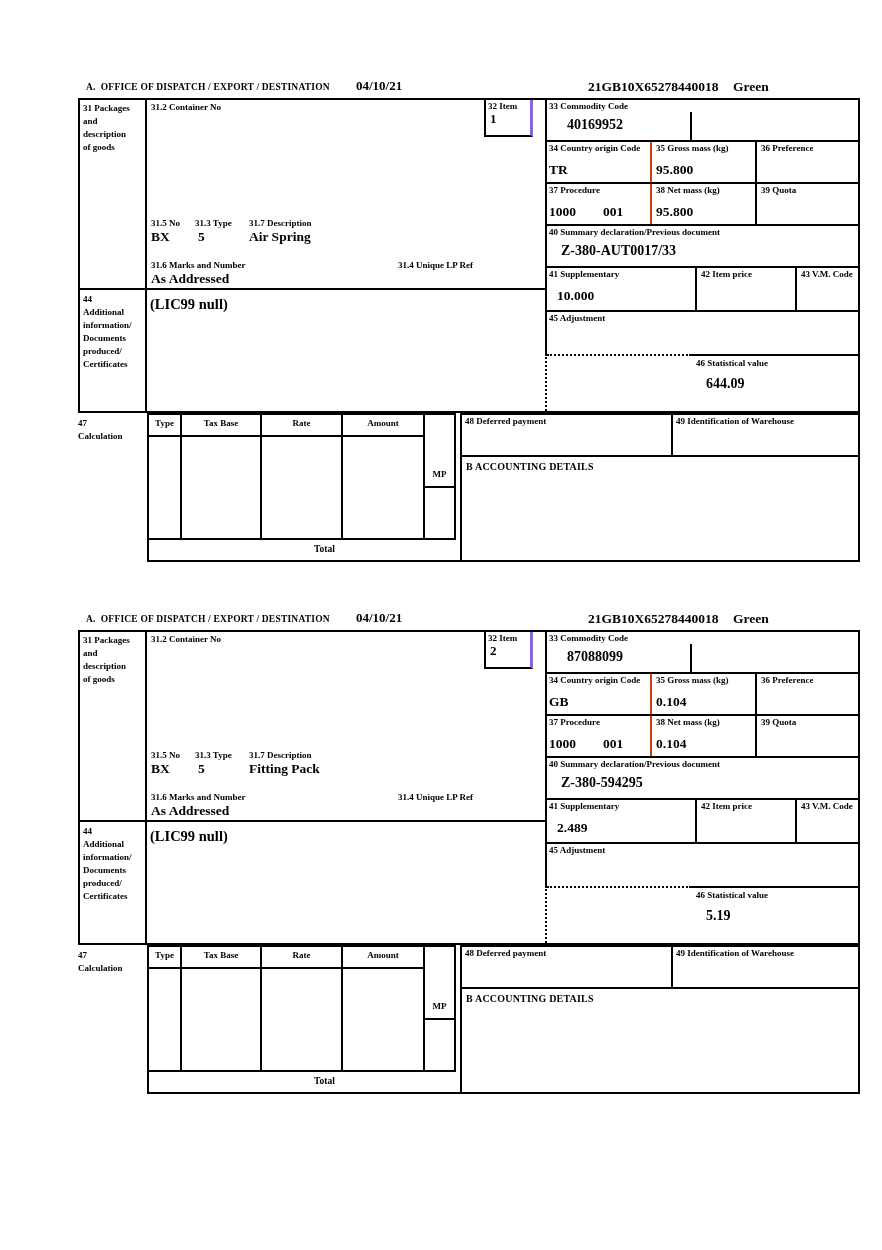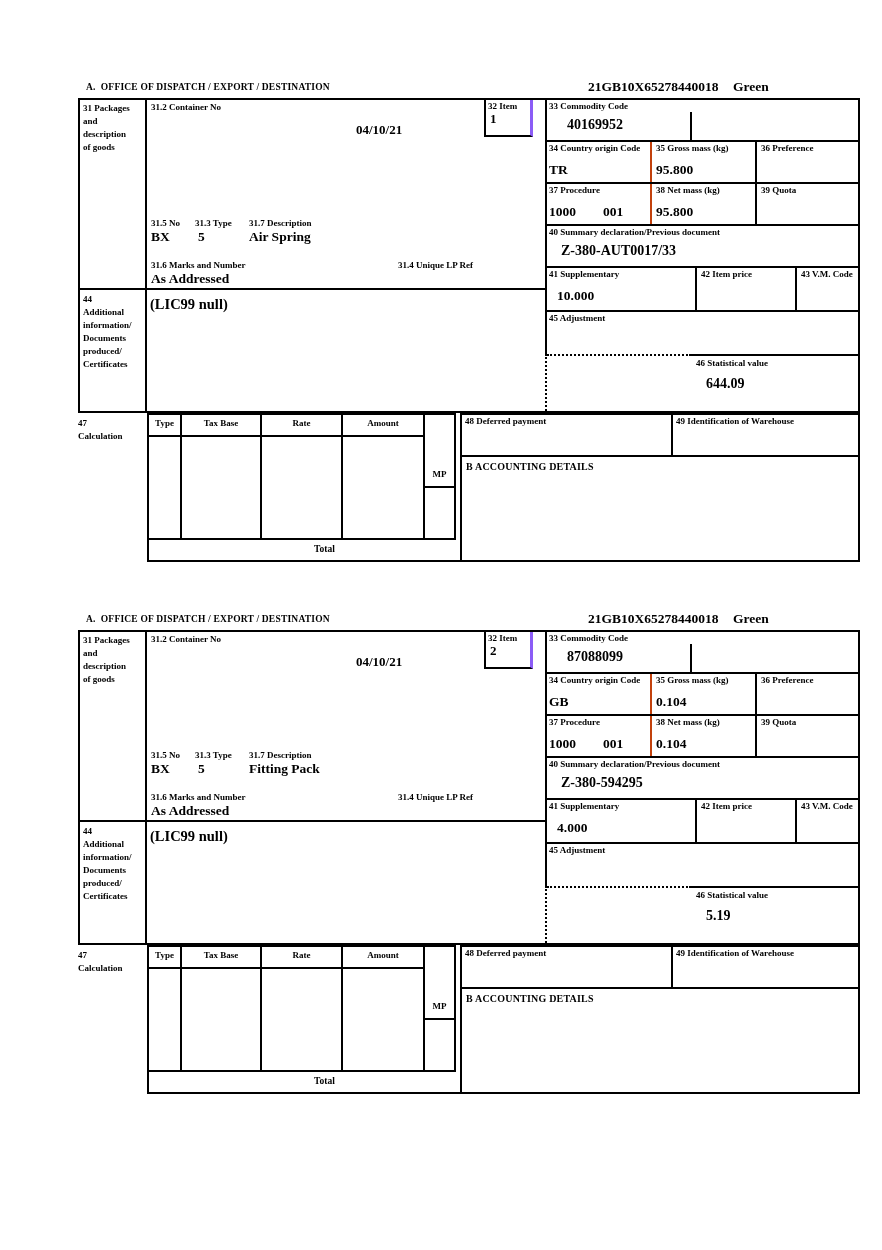--- a/index.html
+++ b/index.html
@@ -4,21 +4,21 @@
 <style>
   html,body { margin:0; padding:0; background:#fff; }
   body { font-family:"Liberation Serif","DejaVu Serif",serif; color:#000; }
   #page { position:relative; width:882px; height:1250px; background:#fff; overflow:hidden; }
   *, *:before, *:after { box-sizing:border-box; }
 
   .section { position:absolute; left:78px; width:782px; height:482px;padding-left:40px; }
 
   
   .hdr-office { position:absolute; left:8px; top:2px; font-size:9.5px; font-weight:bold; white-space:pre; letter-spacing:.2px; }
-  .hdr-date   { position:absolute; left:278px; top:-2px; font-size:13px; font-weight:bold;margin-top:44px; }
+  .hdr-date   { position:absolute; left:278px; top:-2px; font-size:13px; font-weight:bold; }
   .hdr-ref    { position:absolute; left:510px; top:-1px; font-size:13.5px; font-weight:bold;text-align:center; }
   .hdr-status { position:absolute; left:655px; top:-1px; font-size:13.5px; font-weight:bold; }
 
   .main-box { position:absolute; left:0; top:18px; width:782px; height:315px; border:2px solid #000; }
 
   .lbl { position:absolute; font-size:9px; font-weight:bold; line-height:11px; white-space:nowrap; }
   .lbl-multi { position:absolute; font-size:9px; font-weight:bold; line-height:13px; white-space:pre-line; }
   .val { position:absolute; font-size:13.5px; font-weight:bold; white-space:nowrap; }
   .val-lg { position:absolute; font-size:14.5px; font-weight:bold; white-space:nowrap; }
 
@@ -287,21 +287,21 @@
             <span class="lbl" style="left:2px; top:1px;">39 Quota</span>
           </div>
         </div>
         <div class="r-row r40">
           <span class="lbl" style="left:2px; top:1px;">40 Summary declaration/Previous document</span>
           <span class="val" style="left:14px; top:17px; font-size:14px;">Z-380-594295</span>
         </div>
         <div class="r-row r41">
           <div class="cell c41">
             <span class="lbl" style="left:2px; top:1px;">41 Supplementary</span>
-            <span class="val" style="left:10px; top:20px;">4.000</span>
+            <span class="val" style="left:10px; top:20px;">2.489</span>
           </div>
           <div class="cell c42">
             <span class="lbl" style="left:2px; top:1px;">42 Item price</span>
           </div>
           <div class="cell c43">
             <span class="lbl" style="left:2px; top:1px;">43 V.M. Code</span>
           </div>
         </div>
         <div class="r-row r45">
           <span class="lbl" style="left:2px; top:1px;">45 Adjustment</span>

